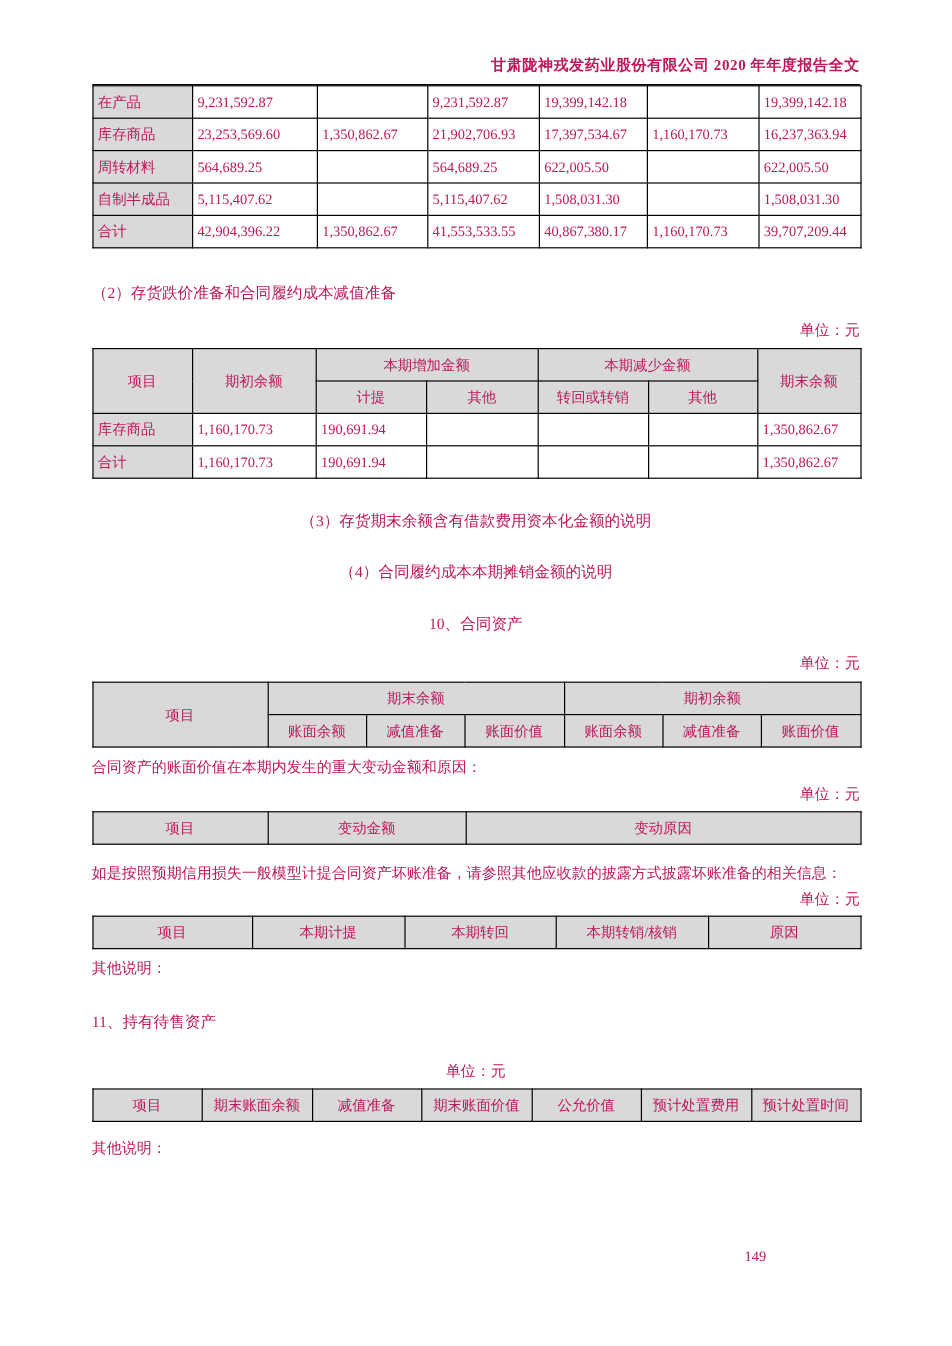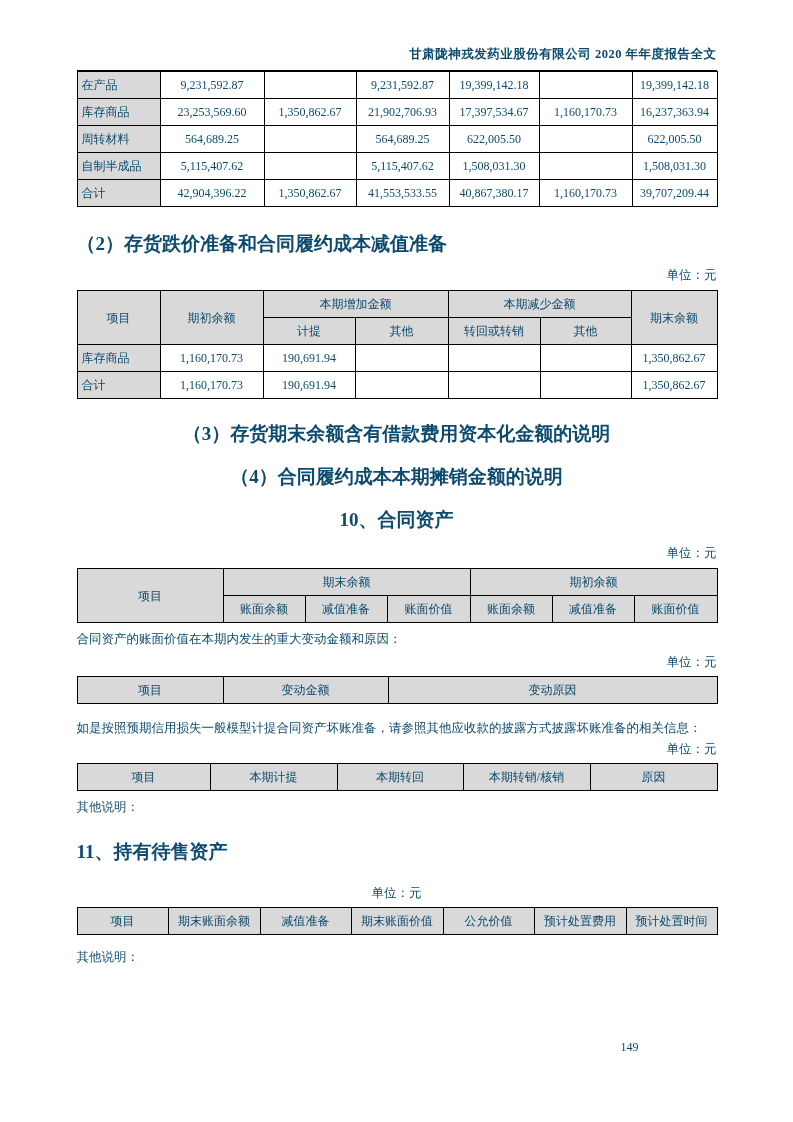--- a/index.html
+++ b/index.html
@@ -1,42 +1,42 @@
 <!DOCTYPE html>
 <html><head>
 <meta charset="utf-8">
 <style>
   * { margin:0; padding:0; box-sizing:border-box; }
   html,body { background:#ffffff; }
   .page {
     width:646px; height:1122px; margin:0 auto; position:relative;
-    background:#ffffff; color:#0c4a6e;
+    background:#ffffff; color:#be185d;
     font-family:"Liberation Serif","DejaVu Serif",serif;
     overflow:hidden;
   }
   .content { width:640px; margin:0 auto; }
   .doc-header {
     padding-top:46px; padding-bottom:7px;
     border-bottom:1px solid #000;
     text-align:right; font-size:12.5px; font-weight:bold;
     letter-spacing:0.5px;
   }
   table.tbl {
     border-collapse:collapse; width:100%; table-layout:fixed;
     font-size:12px;
   }
   table.tbl td {
     border:1px solid #000; padding:5px 4px; line-height:16px;
     vertical-align:middle; word-break:break-all;
   }
   .shaded { background:#d9d9d9; }
-  .num { text-align:center; }
+  .num { text-align:left; }
   .ctr { text-align:center; }
   .lbl { text-align:left; }
-  .sec-heading { font-weight:bold; font-size:19px; line-height:17px; }
+  .sec-heading { font-weight:normal; font-size:13px; line-height:17px; }
   .para { font-size:12.5px; line-height:16px; }
   .unit { text-align:right; font-size:12.5px; line-height:15px; }
   .mt-table1 { }
   .mt26 { margin-top:26px;text-align:center; }
   .mt28 { margin-top:28px; }
   .mt16 { margin-top:16px; }
   .mt18 { margin-top:18px; }
   .mt14 { margin-top:14px; }
   .mt8  { margin-top:8px; }
   .mt7  { margin-top:7px; }

